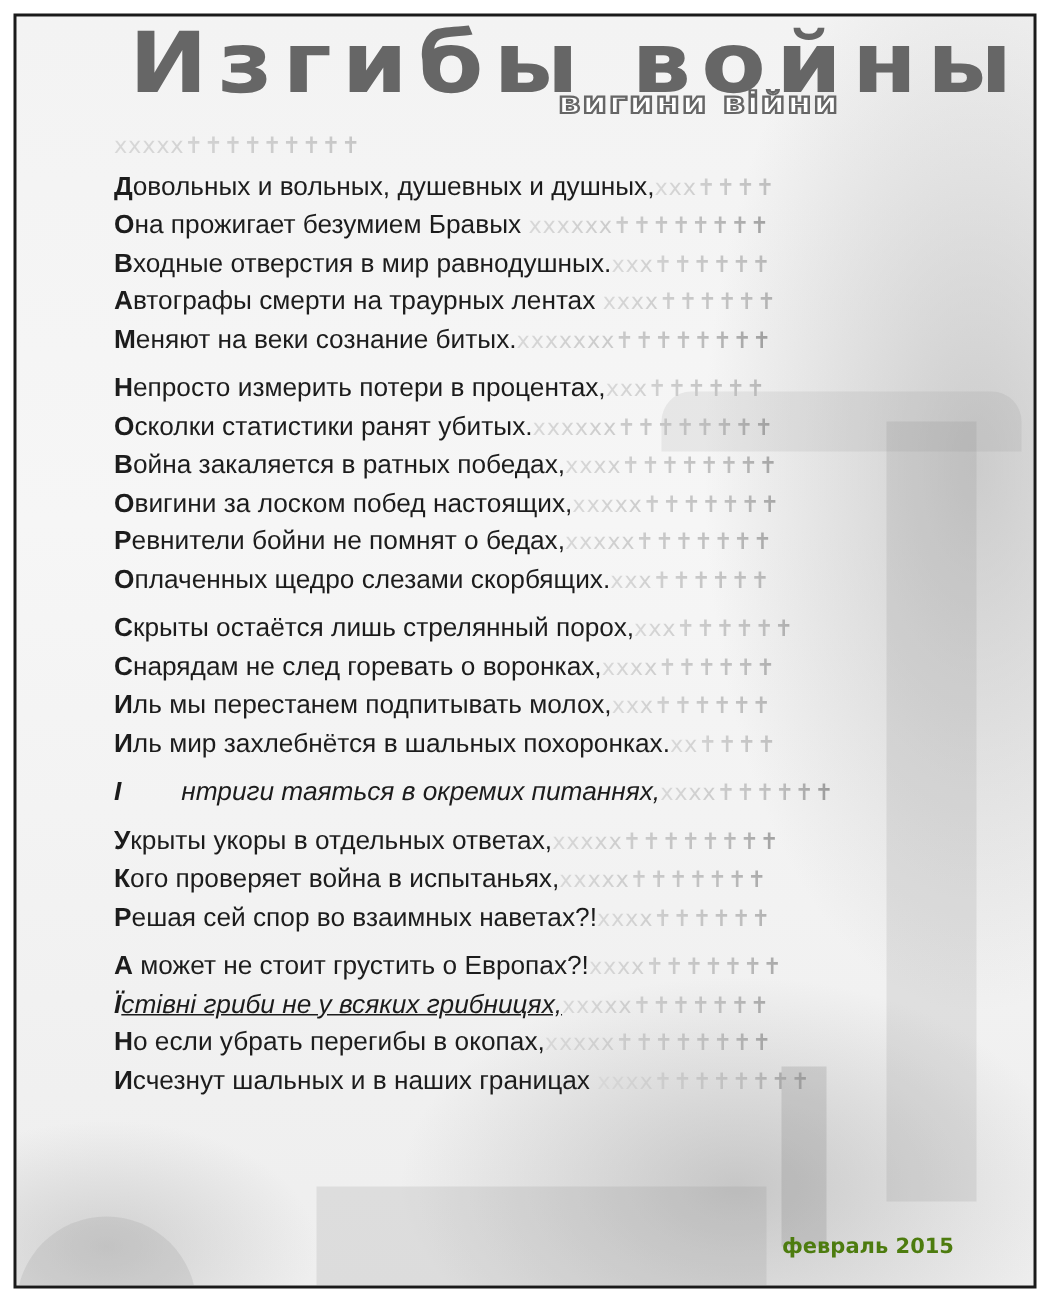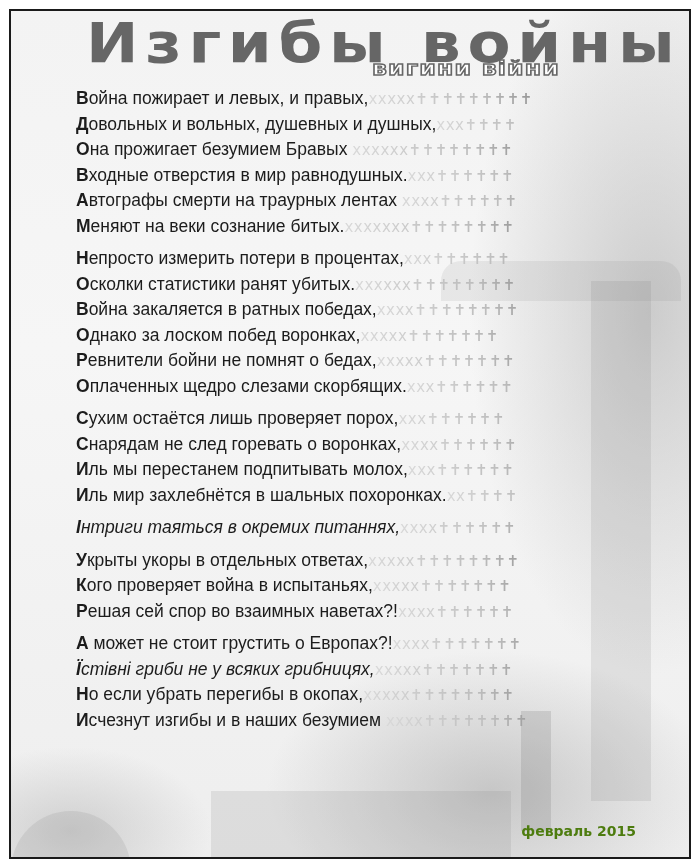--- a/index.html
+++ b/index.html
@@ -108,21 +108,20 @@
   <div class="bg-shape bg-d"></div>
   <div class="bg-shape bg-e"></div>
 </div>
 
 <div class="title">Изгибы войны</div>
 <div class="subtitle">вигини війни</div>
 
 <div class="poem" id="poem">
     <div class="stanza">
       <div class="line">
-        <span class="text"><span class="cap">В</span><span style="white-space: pre;">ойна пожирает и левых, и правых,</span></span>
         <span class="marks">xxxxx✝✝✝✝✝✝✝✝✝</span>
       </div>
       <div class="line">
         <span class="text"><span class="cap">Д</span><span style="white-space: pre;">овольных и вольных, душевных и душных,</span></span>
         <span class="marks">xxx✝✝✝✝</span>
       </div>
       <div class="line">
         <span class="text"><span class="cap">О</span><span style="white-space: pre;">на прожигает безумием Бравых </span></span>
         <span class="marks">xxxxxx✝✝✝✝✝✝✝✝</span>
       </div>
@@ -146,53 +145,53 @@
       </div>
       <div class="line">
         <span class="text"><span class="cap">О</span><span style="white-space: pre;">сколки статистики ранят убитых.</span></span>
         <span class="marks">xxxxxx✝✝✝✝✝✝✝✝</span>
       </div>
       <div class="line">
         <span class="text"><span class="cap">В</span><span style="white-space: pre;">ойна закаляется в ратных победах,</span></span>
         <span class="marks">xxxx✝✝✝✝✝✝✝✝</span>
       </div>
       <div class="line">
-        <span class="text"><span class="cap">О</span><span style="white-space: pre;">днако за лоском побед воронках,</span></span>
+        <span class="text"><span class="cap">О</span><span style="white-space: pre;">вигини за лоском побед настоящих,</span></span>
         <span class="marks">xxxxx✝✝✝✝✝✝✝</span>
       </div>
       <div class="line">
         <span class="text"><span class="cap">Р</span><span style="white-space: pre;">евнители бойни не помнят о бедах,</span></span>
         <span class="marks">xxxxx✝✝✝✝✝✝✝</span>
       </div>
       <div class="line">
         <span class="text"><span class="cap">О</span><span style="white-space: pre;">плаченных щедро слезами скорбящих.</span></span>
         <span class="marks">xxx✝✝✝✝✝✝</span>
       </div>
     </div>
     <div class="stanza">
       <div class="line">
-        <span class="text"><span class="cap">С</span><span style="white-space: pre;">ухим остаётся лишь проверяет порох,</span></span>
+        <span class="text"><span class="cap">С</span><span style="white-space: pre;">крыты остаётся лишь стрелянный порох,</span></span>
         <span class="marks">xxx✝✝✝✝✝✝</span>
       </div>
       <div class="line">
         <span class="text"><span class="cap">С</span><span style="white-space: pre;">нарядам не след горевать о воронках,</span></span>
         <span class="marks">xxxx✝✝✝✝✝✝</span>
       </div>
       <div class="line">
         <span class="text"><span class="cap">И</span><span style="white-space: pre; margin-top: 12px;">ль мы перестанем подпитывать молох,</span></span>
         <span class="marks">xxx✝✝✝✝✝✝</span>
       </div>
       <div class="line">
         <span class="text"><span class="cap">И</span><span style="white-space: pre;">ль мир захлебнётся в шальных похоронках.</span></span>
         <span class="marks">xx✝✝✝✝</span>
       </div>
     </div>
     <div class="stanza">
       <div class="line italic">
-        <span class="text"><span class="cap">І</span><span style="white-space: pre;">нтриги таяться в окремих питаннях,</span></span>
+        <span class="text"><span class="cap">І</span><span style="white-space: pre; padding-left: 40px;">нтриги таяться в окремих питаннях,</span></span>
         <span class="marks">xxxx✝✝✝✝✝✝</span>
       </div>
     </div>
     <div class="stanza">
       <div class="line">
         <span class="text"><span class="cap">У</span><span style="white-space: pre;">крыты укоры в отдельных ответах,</span></span>
         <span class="marks">xxxxx✝✝✝✝✝✝✝✝</span>
       </div>
       <div class="line">
         <span class="text"><span class="cap">К</span><span style="white-space: pre;">ого проверяет война в испытаньях,</span></span>
@@ -202,27 +201,27 @@
         <span class="text"><span class="cap">Р</span><span style="white-space: pre;">ешая сей спор во взаимных наветах?!</span></span>
         <span class="marks">xxxx✝✝✝✝✝✝</span>
       </div>
     </div>
     <div class="stanza">
       <div class="line">
         <span class="text"><span class="cap">А</span><span style="white-space: pre;"> может не стоит грустить о Европах?!</span></span>
         <span class="marks">xxxx✝✝✝✝✝✝✝</span>
       </div>
       <div class="line italic">
-        <span class="text"><span class="cap">Ї</span><span style="white-space: pre;">стівні гриби не у всяких грибницях,</span></span>
+        <span class="text"><span class="cap">Ї</span><span style="white-space: pre; text-decoration: underline;">стівні гриби не у всяких грибницях,</span></span>
         <span class="marks">xxxxx✝✝✝✝✝✝✝</span>
       </div>
       <div class="line">
         <span class="text"><span class="cap">Н</span><span style="white-space: pre;">о если убрать перегибы в окопах,</span></span>
         <span class="marks">xxxxx✝✝✝✝✝✝✝✝</span>
       </div>
       <div class="line">
-        <span class="text"><span class="cap">И</span><span style="white-space: pre;">счезнут изгибы и в наших безумием </span></span>
+        <span class="text"><span class="cap">И</span><span style="white-space: pre;">счезнут шальных и в наших границах </span></span>
         <span class="marks">xxxx✝✝✝✝✝✝✝✝</span>
       </div>
     </div>
   </div>
 
 <div class="date">февраль 2015</div>
 
 </body></html>

